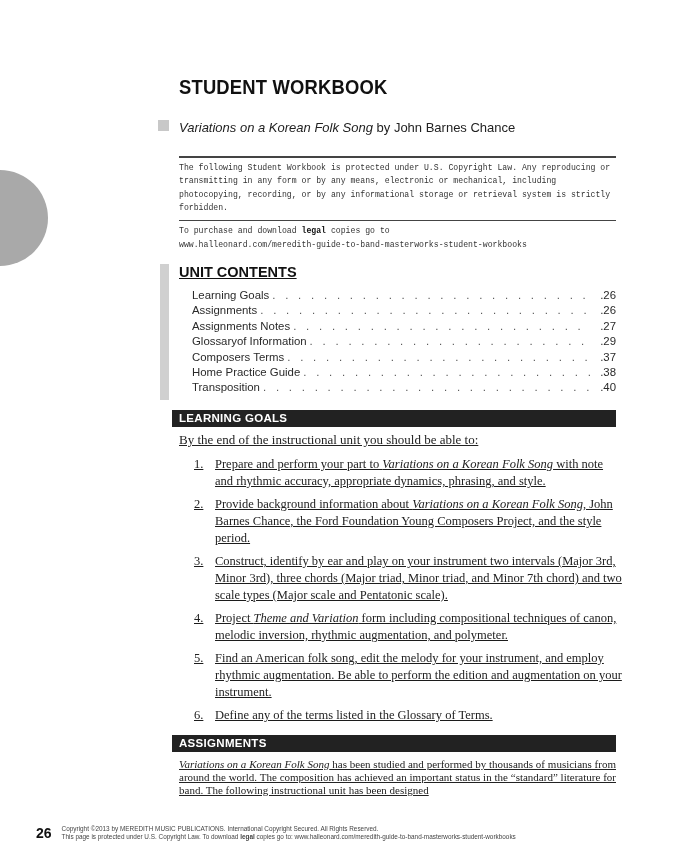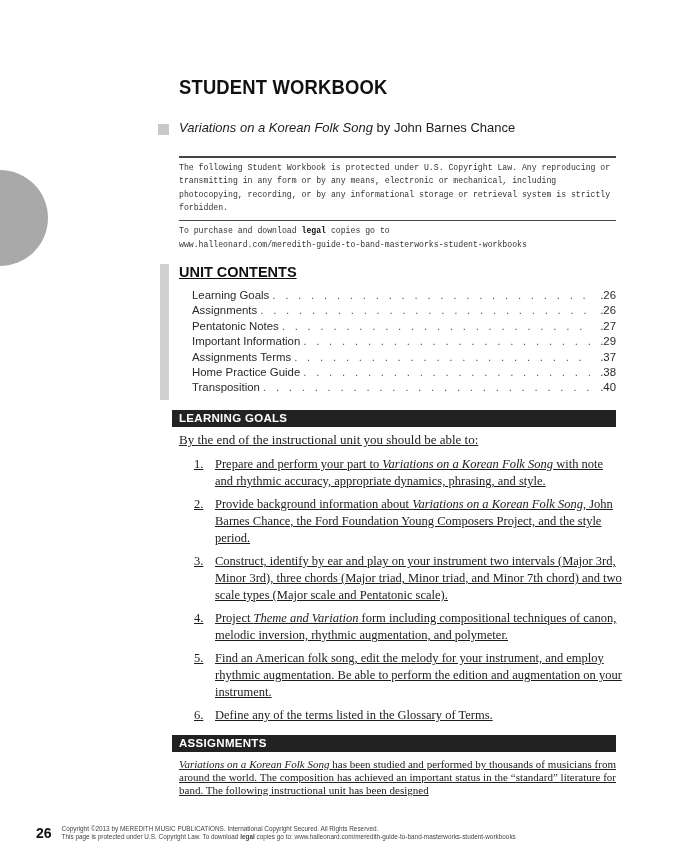--- a/index.html
+++ b/index.html
@@ -4,21 +4,21 @@
 <style>
   html, body { margin:0; padding:0; background:#ffffff; }
   body { width:675px; height:864px; position:relative; overflow:hidden; color:#1c1c1c; }
   .sans { font-family: "Liberation Sans", sans-serif; }
   .serif { font-family: "Liberation Serif", serif; text-decoration: underline; }
 
   .tab-circle { position:absolute; left:-48px; top:170px; width:96px; height:96px; border-radius:50%; background:#a9a9a9; }
 
   .title { position:absolute; left:179px; top:76px; font-size:20px; font-weight:bold; letter-spacing:0.2px; color:#111; transform:scaleX(0.92); transform-origin:left top; }
 
-  .subtitle-row { position:absolute; left:158px; top:120px; display:flex; align-items:flex-end; }
+  .subtitle-row { position:absolute; left:158px; top:120px; display:flex; align-items:flex-start; }
   .bullet-sq { width:11px; height:11px; background:#c8c8c8; margin-right:10px; }
   .subtitle { font-size:13px; color:#222; }
   .subtitle i { font-style:italic; }
 
   .notice { position:absolute; left:179px; top:156px; width:437px;font-family:Liberation Mono, monospace; }
   .rule { height:1.5px; background:#444; }
   .notice-text { font-size:8.6px; line-height:13.5px; color:#333; padding:4px 0 4px 0; transform:scaleX(0.95); transform-origin:left top; width:460px; }
   .notice-text b { font-weight:bold; color:#111; }
 
   .contents { position:absolute; left:160px; top:264px; width:456px; }
@@ -72,31 +72,31 @@
         <span class="toc-label">Learning Goals</span>
         <span class="toc-dots">. . . . . . . . . . . . . . . . . . . . . . . . . . . . . . . . . . . . . . . . . . . . . . . . . . . . . . . .</span>
         <span class="toc-page">.26</span>
       </div>
     <div class="toc-row">
         <span class="toc-label">Assignments</span>
         <span class="toc-dots">. . . . . . . . . . . . . . . . . . . . . . . . . . . . . . . . . . . . . . . . . . . . . . . . . . . . . . . .</span>
         <span class="toc-page">.26</span>
       </div>
     <div class="toc-row">
-        <span class="toc-label">Pentatonic Notes</span>
+        <span class="toc-label">Assignments Notes</span>
         <span class="toc-dots">. . . . . . . . . . . . . . . . . . . . . . . . . . . . . . . . . . . . . . . . . . . . . . . . . . . . . . . .</span>
         <span class="toc-page">.27</span>
       </div>
     <div class="toc-row">
-        <span class="toc-label">Important Information</span>
+        <span class="toc-label">Glossaryof Information</span>
         <span class="toc-dots">. . . . . . . . . . . . . . . . . . . . . . . . . . . . . . . . . . . . . . . . . . . . . . . . . . . . . . . .</span>
         <span class="toc-page">.29</span>
       </div>
     <div class="toc-row">
-        <span class="toc-label">Assignments Terms</span>
+        <span class="toc-label">Composers Terms</span>
         <span class="toc-dots">. . . . . . . . . . . . . . . . . . . . . . . . . . . . . . . . . . . . . . . . . . . . . . . . . . . . . . . .</span>
         <span class="toc-page">.37</span>
       </div>
     <div class="toc-row">
         <span class="toc-label">Home Practice Guide</span>
         <span class="toc-dots">. . . . . . . . . . . . . . . . . . . . . . . . . . . . . . . . . . . . . . . . . . . . . . . . . . . . . . . .</span>
         <span class="toc-page">.38</span>
       </div>
     <div class="toc-row">
         <span class="toc-label">Transposition</span>

